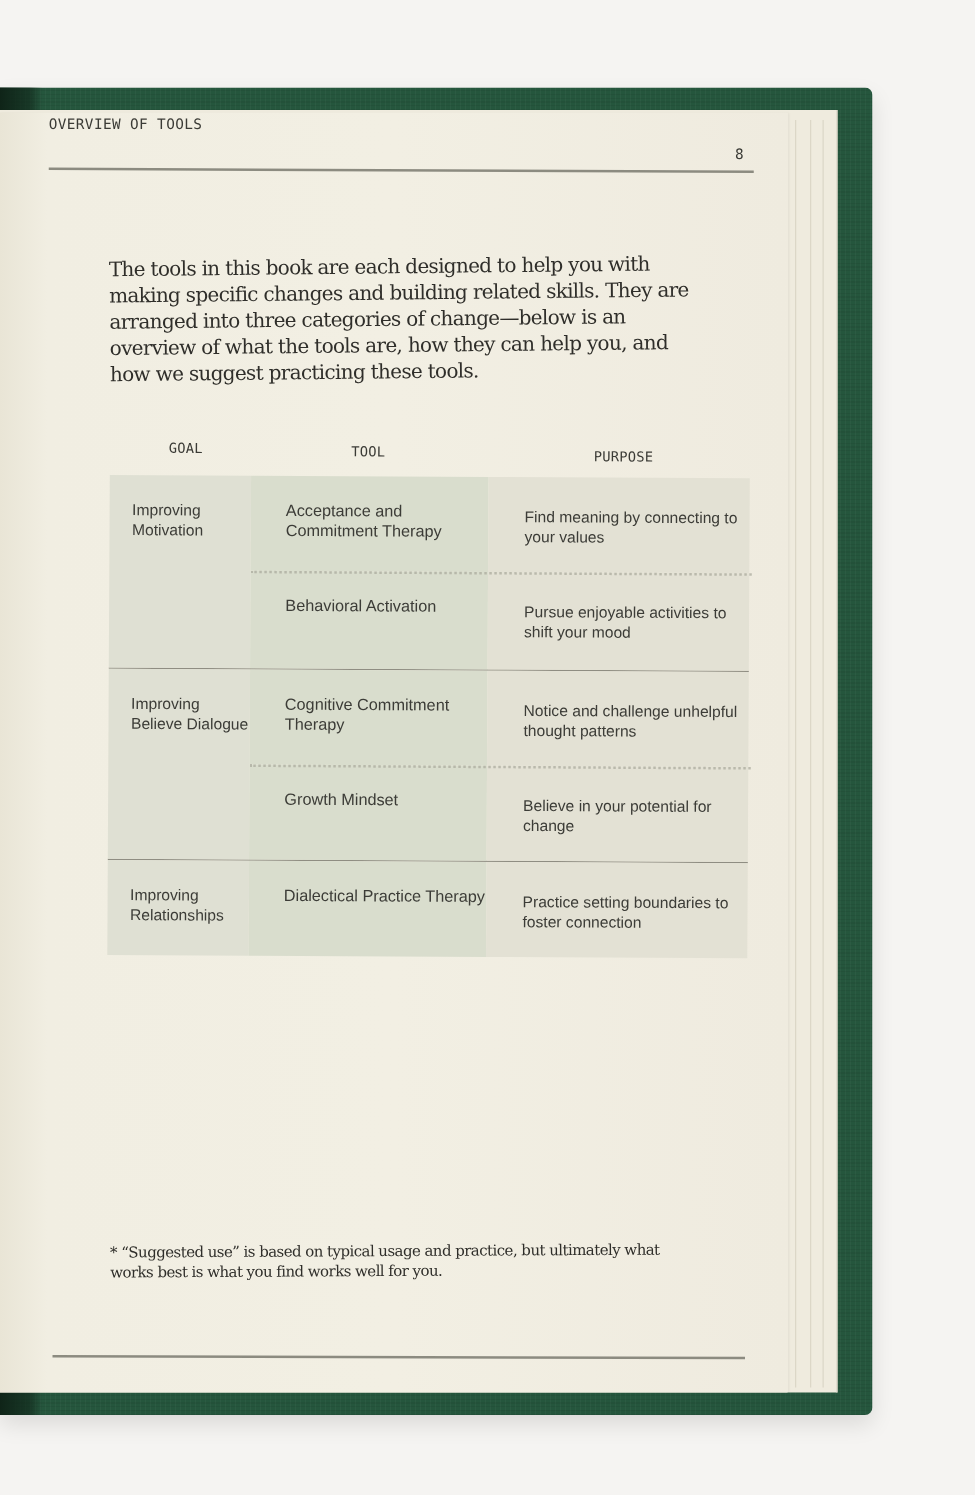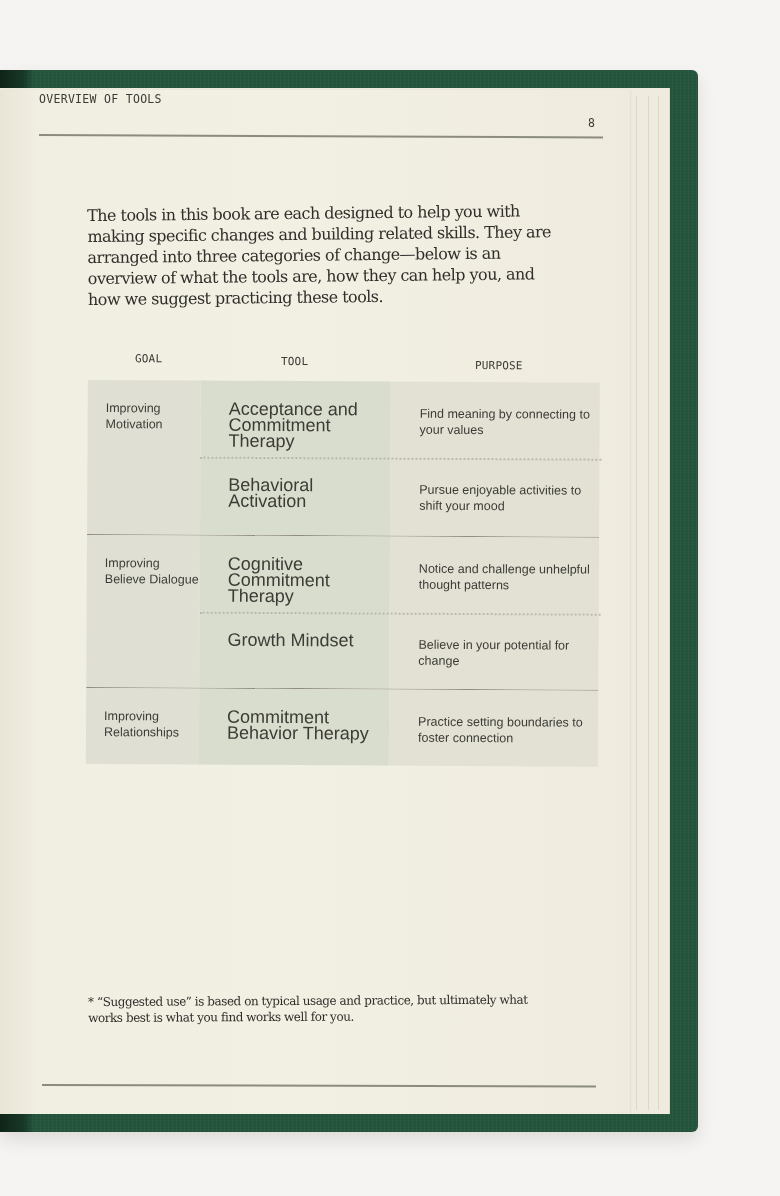--- a/index.html
+++ b/index.html
@@ -109,21 +109,21 @@
       content: "";
       position: absolute; left: 0; right: -2px; top: 0;
       border-top: 2px dotted #a9a99c;
       opacity: 0.7;
     }
     .cell-tool {
       width: 190px;
       background: #d9ddcd;
       padding: 20px 0 0 28px;
       font-family: "Liberation Sans", sans-serif;
-      font-size: 18px; line-height: 16px;
+      font-size: 13px; line-height: 16px;
       color: #3c3c37;
     }
     .cell-purpose {
       flex: 1;
       background: #e3e1d4;
       padding: 24px 0 0 29px;
       font-family: "Liberation Sans", sans-serif;
       font-size: 12.5px; line-height: 16px;
       color: #3c3c37;
     }
@@ -194,21 +194,21 @@
             <div class="cell-tool">Growth Mindset</div>
             <div class="cell-purpose">Believe in your potential for change</div>
           </div>
         </div>
       </div>
 
       <div class="group">
         <div class="cell-goal" style="width:113px">Improving Relationships</div>
         <div class="rows">
           <div class="row" style="height:76px">
-            <div class="cell-tool">Commitment Behavior Therapy</div>
+            <div class="cell-tool">Dialectical Practice Therapy</div>
             <div class="cell-purpose">Practice setting boundaries to foster connection</div>
           </div>
         </div>
       </div>
     </div>
   </div>
 
   <p class="footnote">* “Suggested use” is based on typical usage and practice, but ultimately what works best is what you find works well for you.</p>
   <div class="foot-rule"></div>
 </div>

